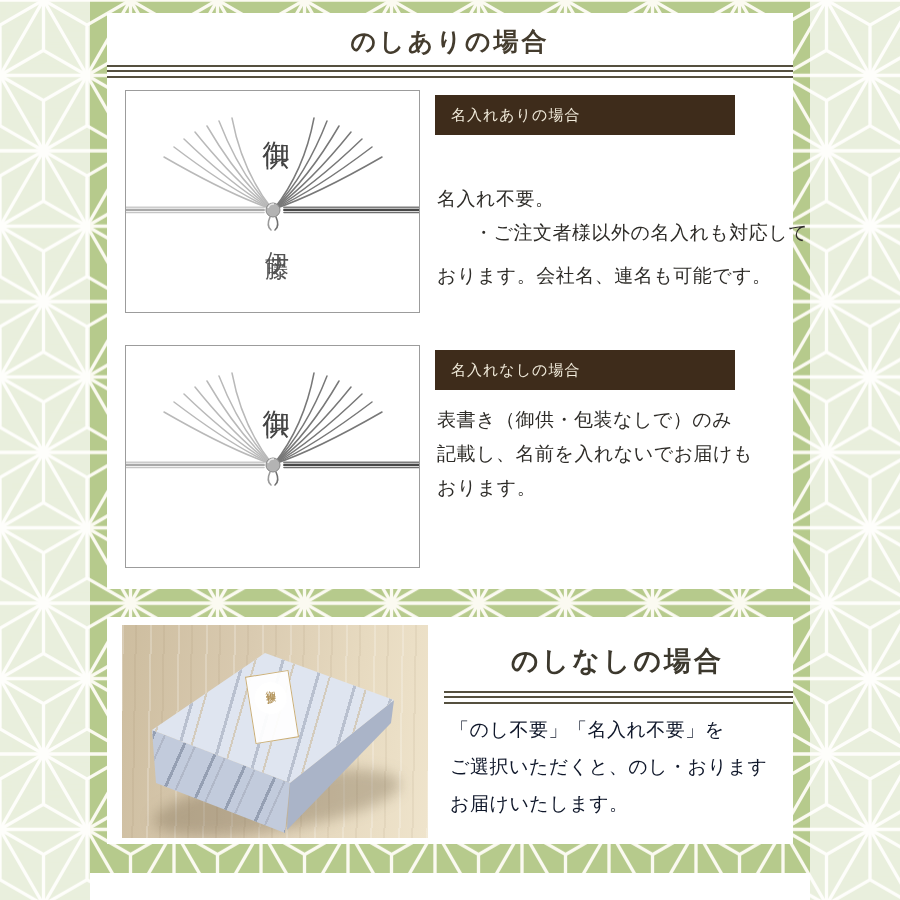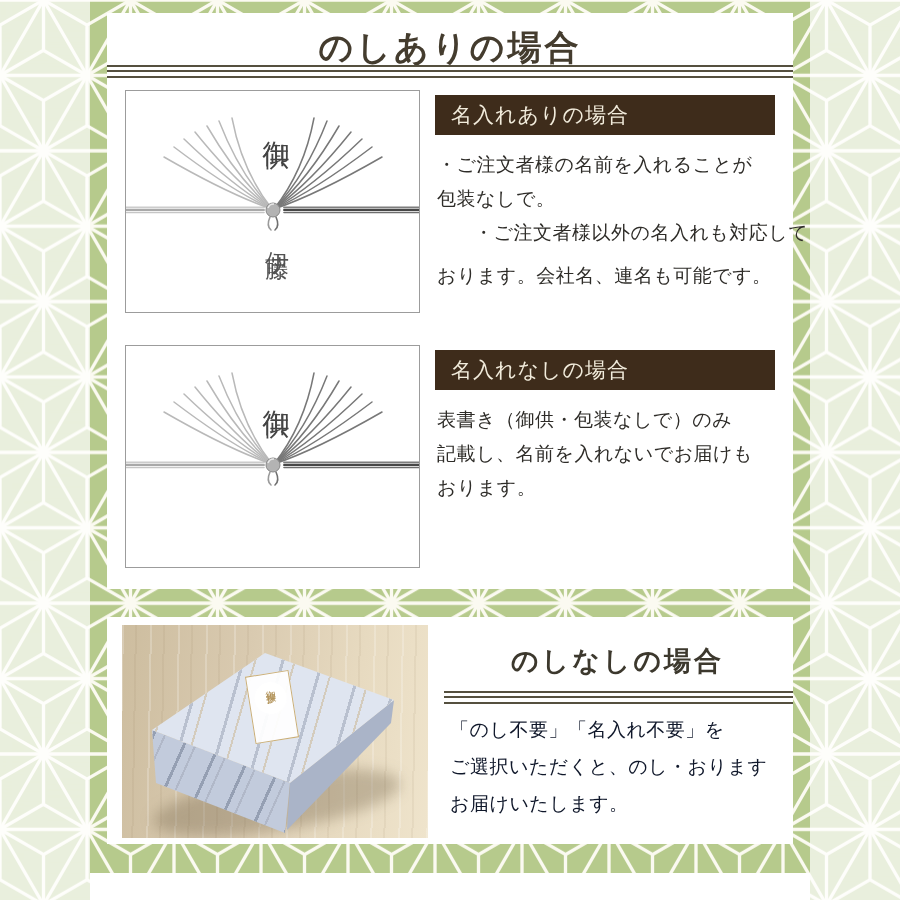--- a/index.html
+++ b/index.html
@@ -3,32 +3,32 @@
 <meta charset="utf-8">
 <style>
   html,body{margin:0;padding:0;background:#ffffff;}
   .stage{position:relative;width:900px;height:900px;overflow:hidden;background:#ffffff;
          font-family:"Liberation Serif","DejaVu Serif",serif;}
   .bg{position:absolute;left:0;top:0;z-index:0;}
   .panel{position:absolute;background:#ffffff;z-index:1;}
   .panel1{left:107px;top:13px;width:686px;height:576px;}
   .panel2{left:107px;top:617px;width:686px;height:160px;}
   .main-title{position:absolute;left:0;right:0;top:12px;margin:0;text-align:center;
-              font-size:34px;font-weight:bold;color:#443c2e;letter-spacing:3px;}
+              font-size:25px;font-weight:bold;color:#443c2e;letter-spacing:3px;}
   .triline{position:absolute;height:9px;border-top:2px solid #55503f;border-bottom:2px solid #55503f;}
   .triline::after{content:"";position:absolute;left:0;right:0;top:2.5px;height:2px;background:#55503f;}
   .sep-top{left:0;right:0;top:52px;}
   .noshi-box{position:absolute;width:295px;height:223px;background:#ffffff;border:1px solid #9c9c9c;box-sizing:border-box;}
   .nb1{left:18px;top:77px;}
   .nb2{left:18px;top:332px;}
   .vtext{position:absolute;writing-mode:vertical-rl;text-orientation:upright;line-height:1;color:#444444;}
   .omote{left:136px;top:28px;font-size:27px;letter-spacing:4px;}
   .nname{left:139px;top:142px;font-size:24px;letter-spacing:4px;color:#525252;}
-  .bar{position:absolute;width:340px;height:40px;box-sizing:border-box;background:#3e2c1b;
-       color:#f2ecdc;font-size:21px;line-height:40px;padding-left:16px;letter-spacing:1px;}
+  .bar{position:absolute;width:300px;height:40px;box-sizing:border-box;background:#3e2c1b;
+       color:#f2ecdc;font-size:15px;line-height:40px;padding-left:16px;letter-spacing:1px;}
   .bar1{left:328px;top:82px;}
   .bar2{left:328px;top:337px;}
   .bline{position:absolute;left:330px;width:360px;font-size:19px;color:#2e2c28;letter-spacing:.5px;}
   .photo{position:absolute;left:15px;top:8px;width:306px;height:213px;overflow:hidden;
          background:linear-gradient(100deg,#cdbd9f 0%,#d9cab0 38%,#e7dac0 72%,#efe4cc 100%);}
   .photo::before{content:"";position:absolute;inset:0;
          background:repeating-linear-gradient(91deg,rgba(255,255,255,.22) 0 2px,rgba(255,255,255,0) 2px 13px,rgba(120,95,60,.07) 13px 15px,rgba(255,255,255,0) 15px 28px);}
   .box-shadow{position:absolute;left:30px;top:150px;width:250px;height:55px;background:rgba(95,78,52,.30);
          border-radius:50%;filter:blur(7px);transform:rotate(-9deg);}
   .face{position:absolute;left:0;top:0;width:306px;height:213px;}
@@ -113,22 +113,21 @@
           <path d="M144 126 q-4 9 1 13" stroke="#9a9a9a" stroke-width="1.6"></path>
           <path d="M150 126 q4 9 -1 13" stroke="#707070" stroke-width="1.6"></path>
         </g>
         <circle cx="147" cy="119" r="7" fill="#b3b3b3" stroke="#878787" stroke-width="1"></circle>
         <path d="M142 117 a6 6 0 0 1 6 -4" stroke="#e8e8e8" stroke-width="1.6" fill="none"></path>
       </svg>
       <div class="vtext omote">御供</div>
       <div class="vtext nname">伊藤</div>
     </div>
     <div class="bar bar1">名入れありの場合</div>
-    <div class="bline" style="top:139px;">・ご注文者様の名前を入れることが</div>
-    <div class="bline" style="top:173px;">包装なしで。</div>
+    <div class="bline" style="top:173px;">名入れ不要。</div>
     <div class="bline" style="top:207px;margin-left:37px;">・ご注文者様以外の名入れも対応して</div>
     <div class="bline" style="top:250px;">おります。会社名、連名も可能です。</div>
 
     <div class="noshi-box nb2">
       <svg width="293" height="221" viewBox="0 0 293 221">
         <g stroke-linecap="round" fill="none">
           <path d="M0 116.5H138" stroke="#cccccc" stroke-width="1.8"></path>
           <path d="M0 119H138" stroke="#a9a9a9" stroke-width="2"></path>
           <path d="M0 121.5H138" stroke="#c6c6c6" stroke-width="1.6"></path>
           <path d="M158 116.5H293" stroke="#7d7d7d" stroke-width="1.8"></path>

